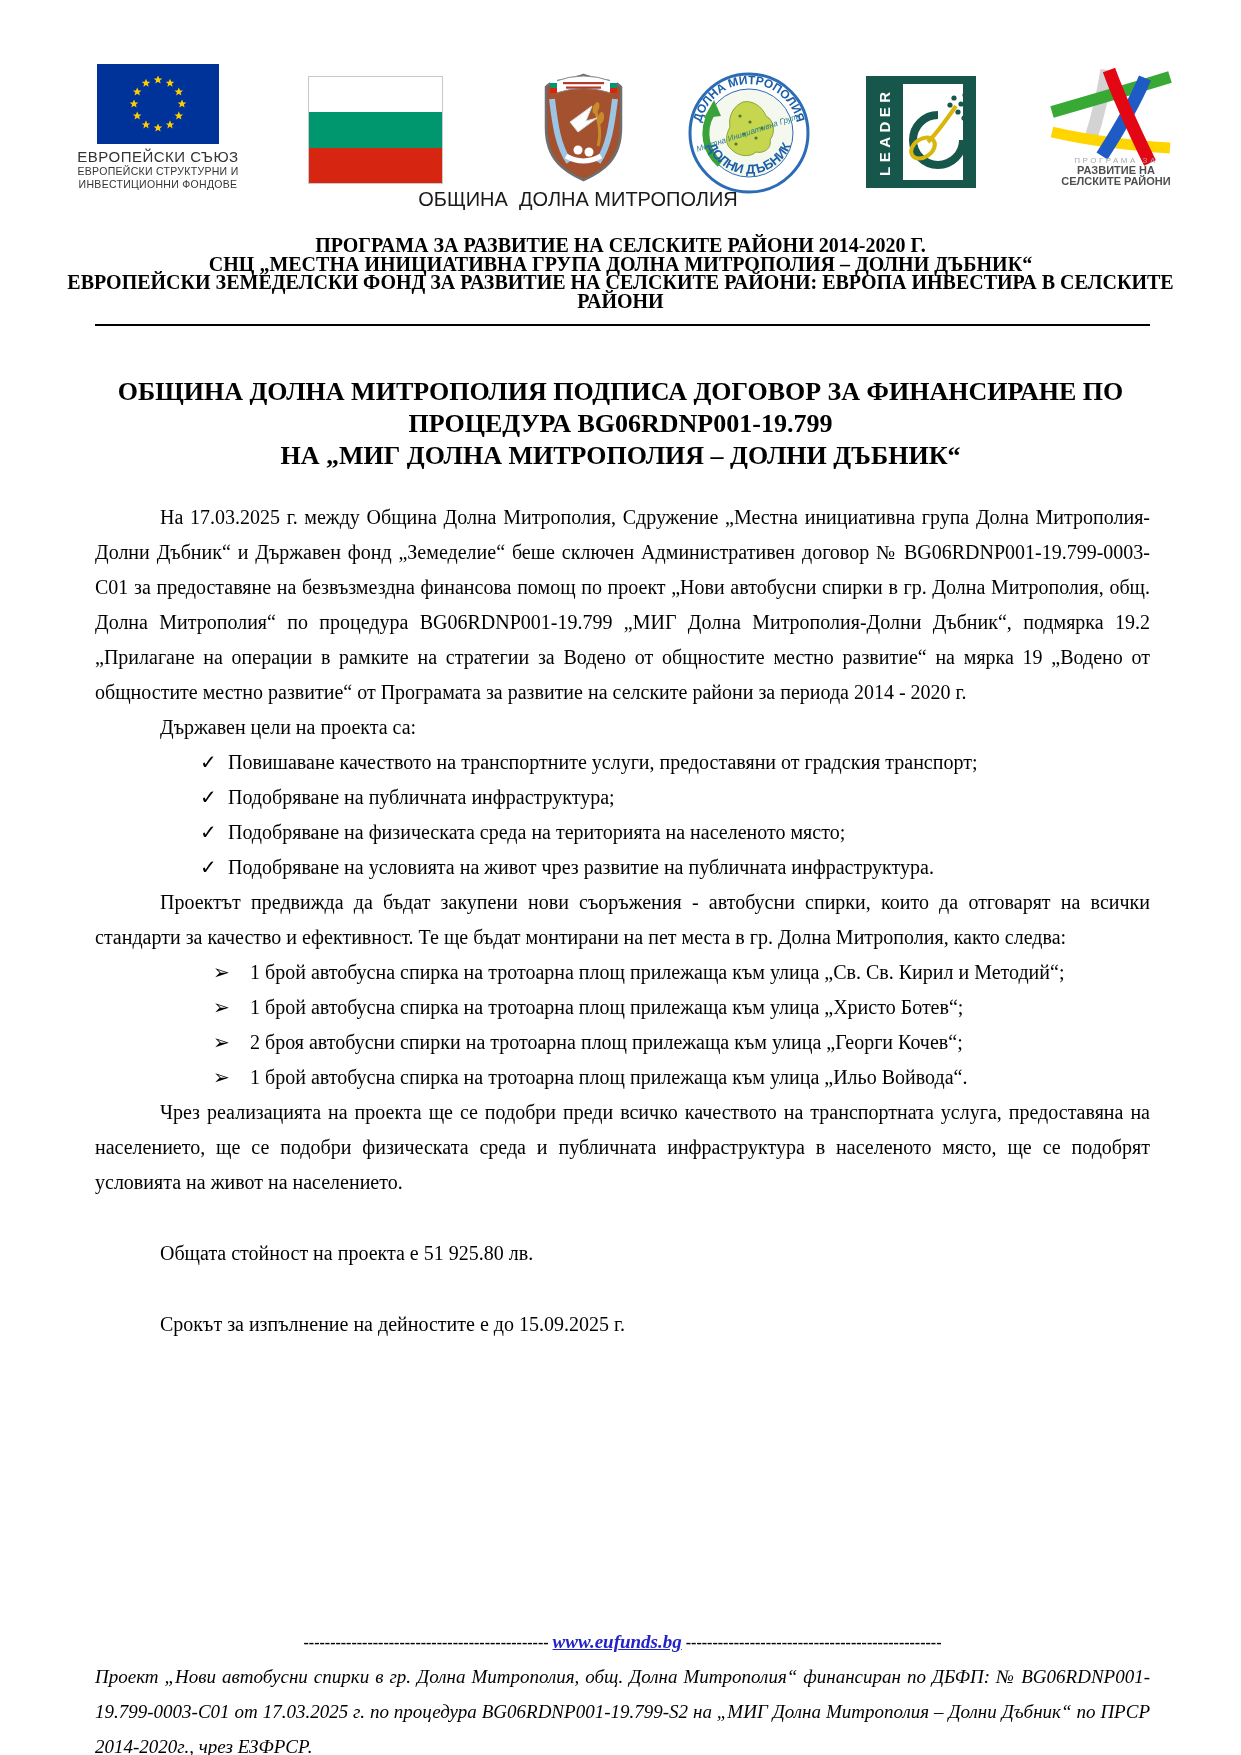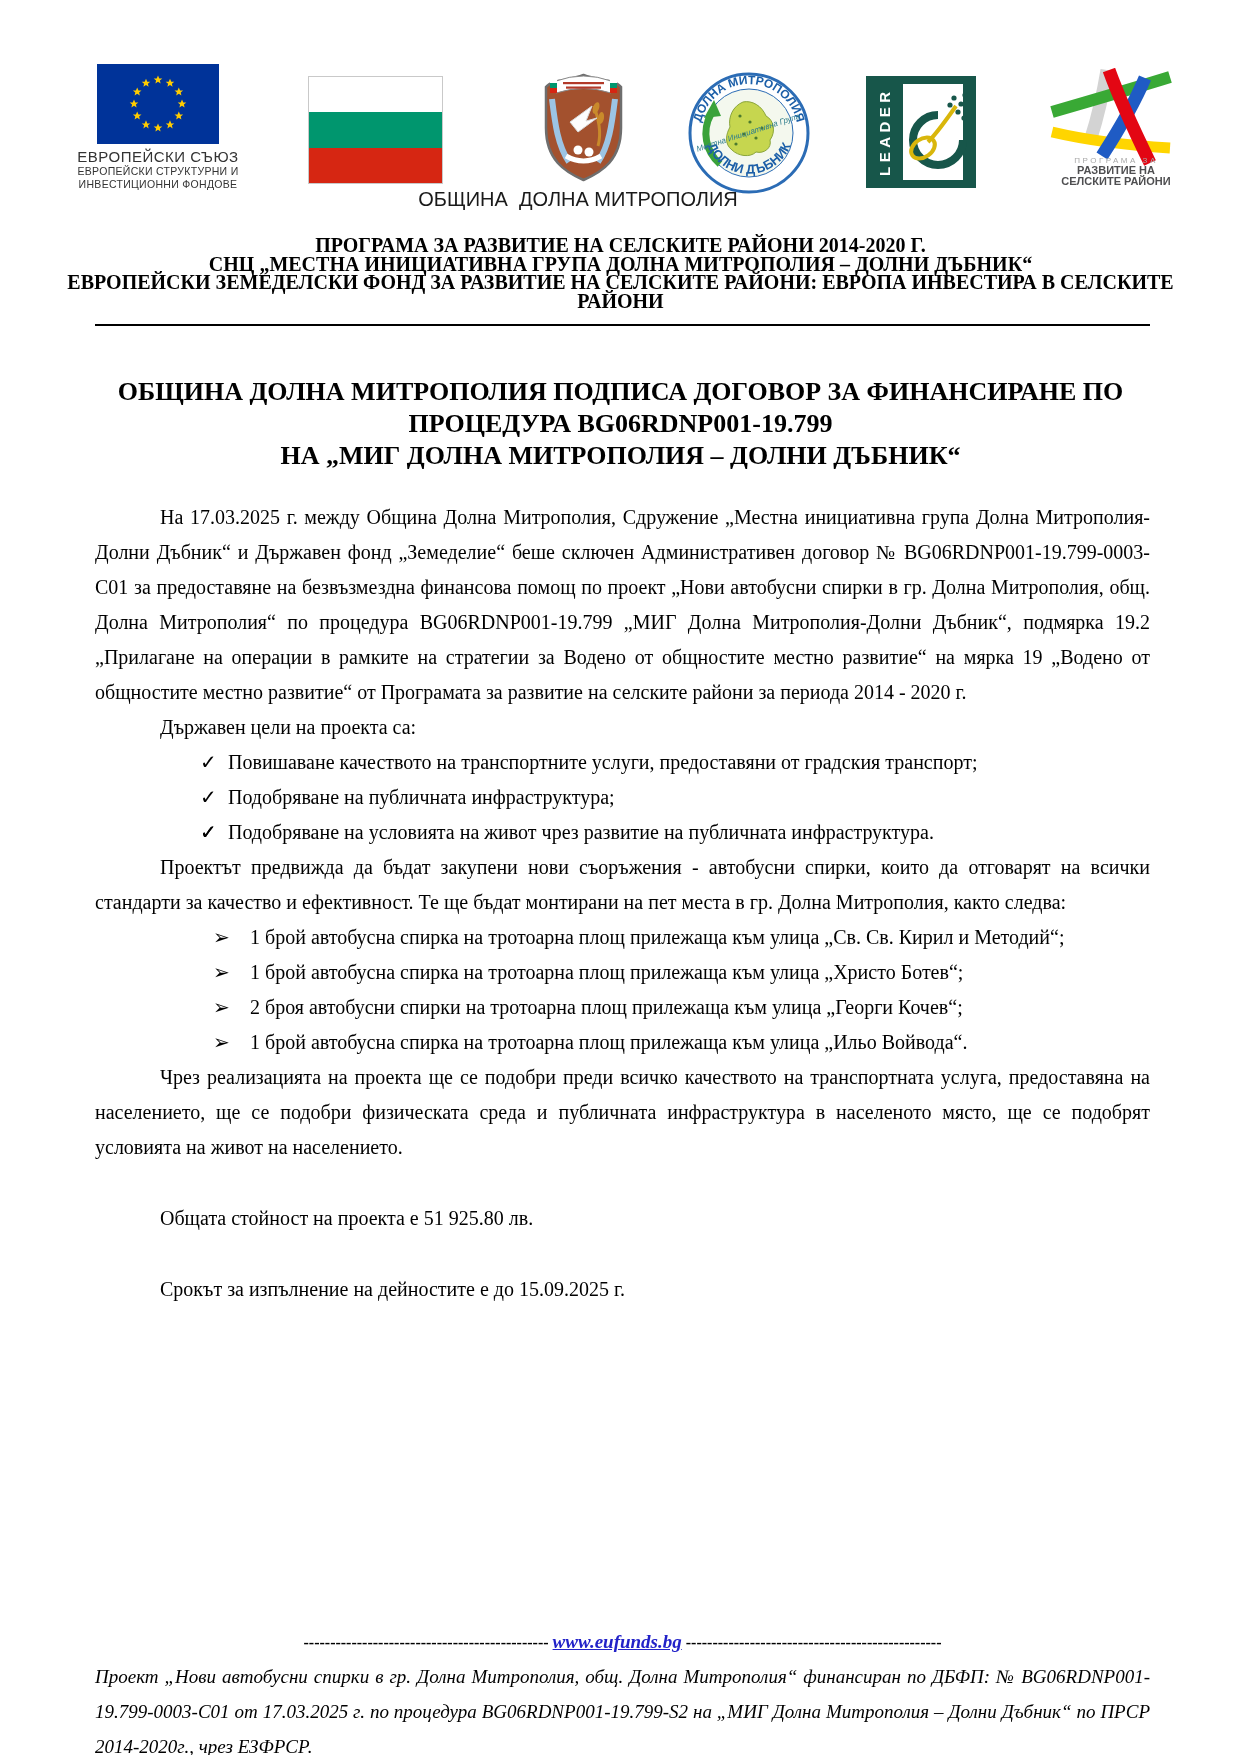--- a/index.html
+++ b/index.html
@@ -186,20 +186,21 @@
     <div class="citem">
       <span class="mark">✓</span>
       <span>Повишаване качеството на транспортните услуги, предоставяни от градския транспорт;</span>
     </div>
     <div class="citem">
       <span class="mark">✓</span>
       <span>Подобряване на публичната инфраструктура;</span>
     </div>
     <div class="citem">
       <span class="mark">✓</span>
+      <span>Подобряване на физическата среда на територията на населеното място;</span>
     </div>
     <div class="citem">
       <span class="mark">✓</span>
       <span>Подобряване на условията на живот чрез развитие на публичната инфраструктура.</span>
     </div>
 
     <p>Проектът предвижда да бъдат закупени нови съоръжения - автобусни спирки, които да отговарят на всички стандарти за качество и ефективност. Те ще бъдат монтирани на пет места в гр. Долна Митрополия, както следва:</p>
 
     <div class="aitem">
       <span class="mark">➢</span>

